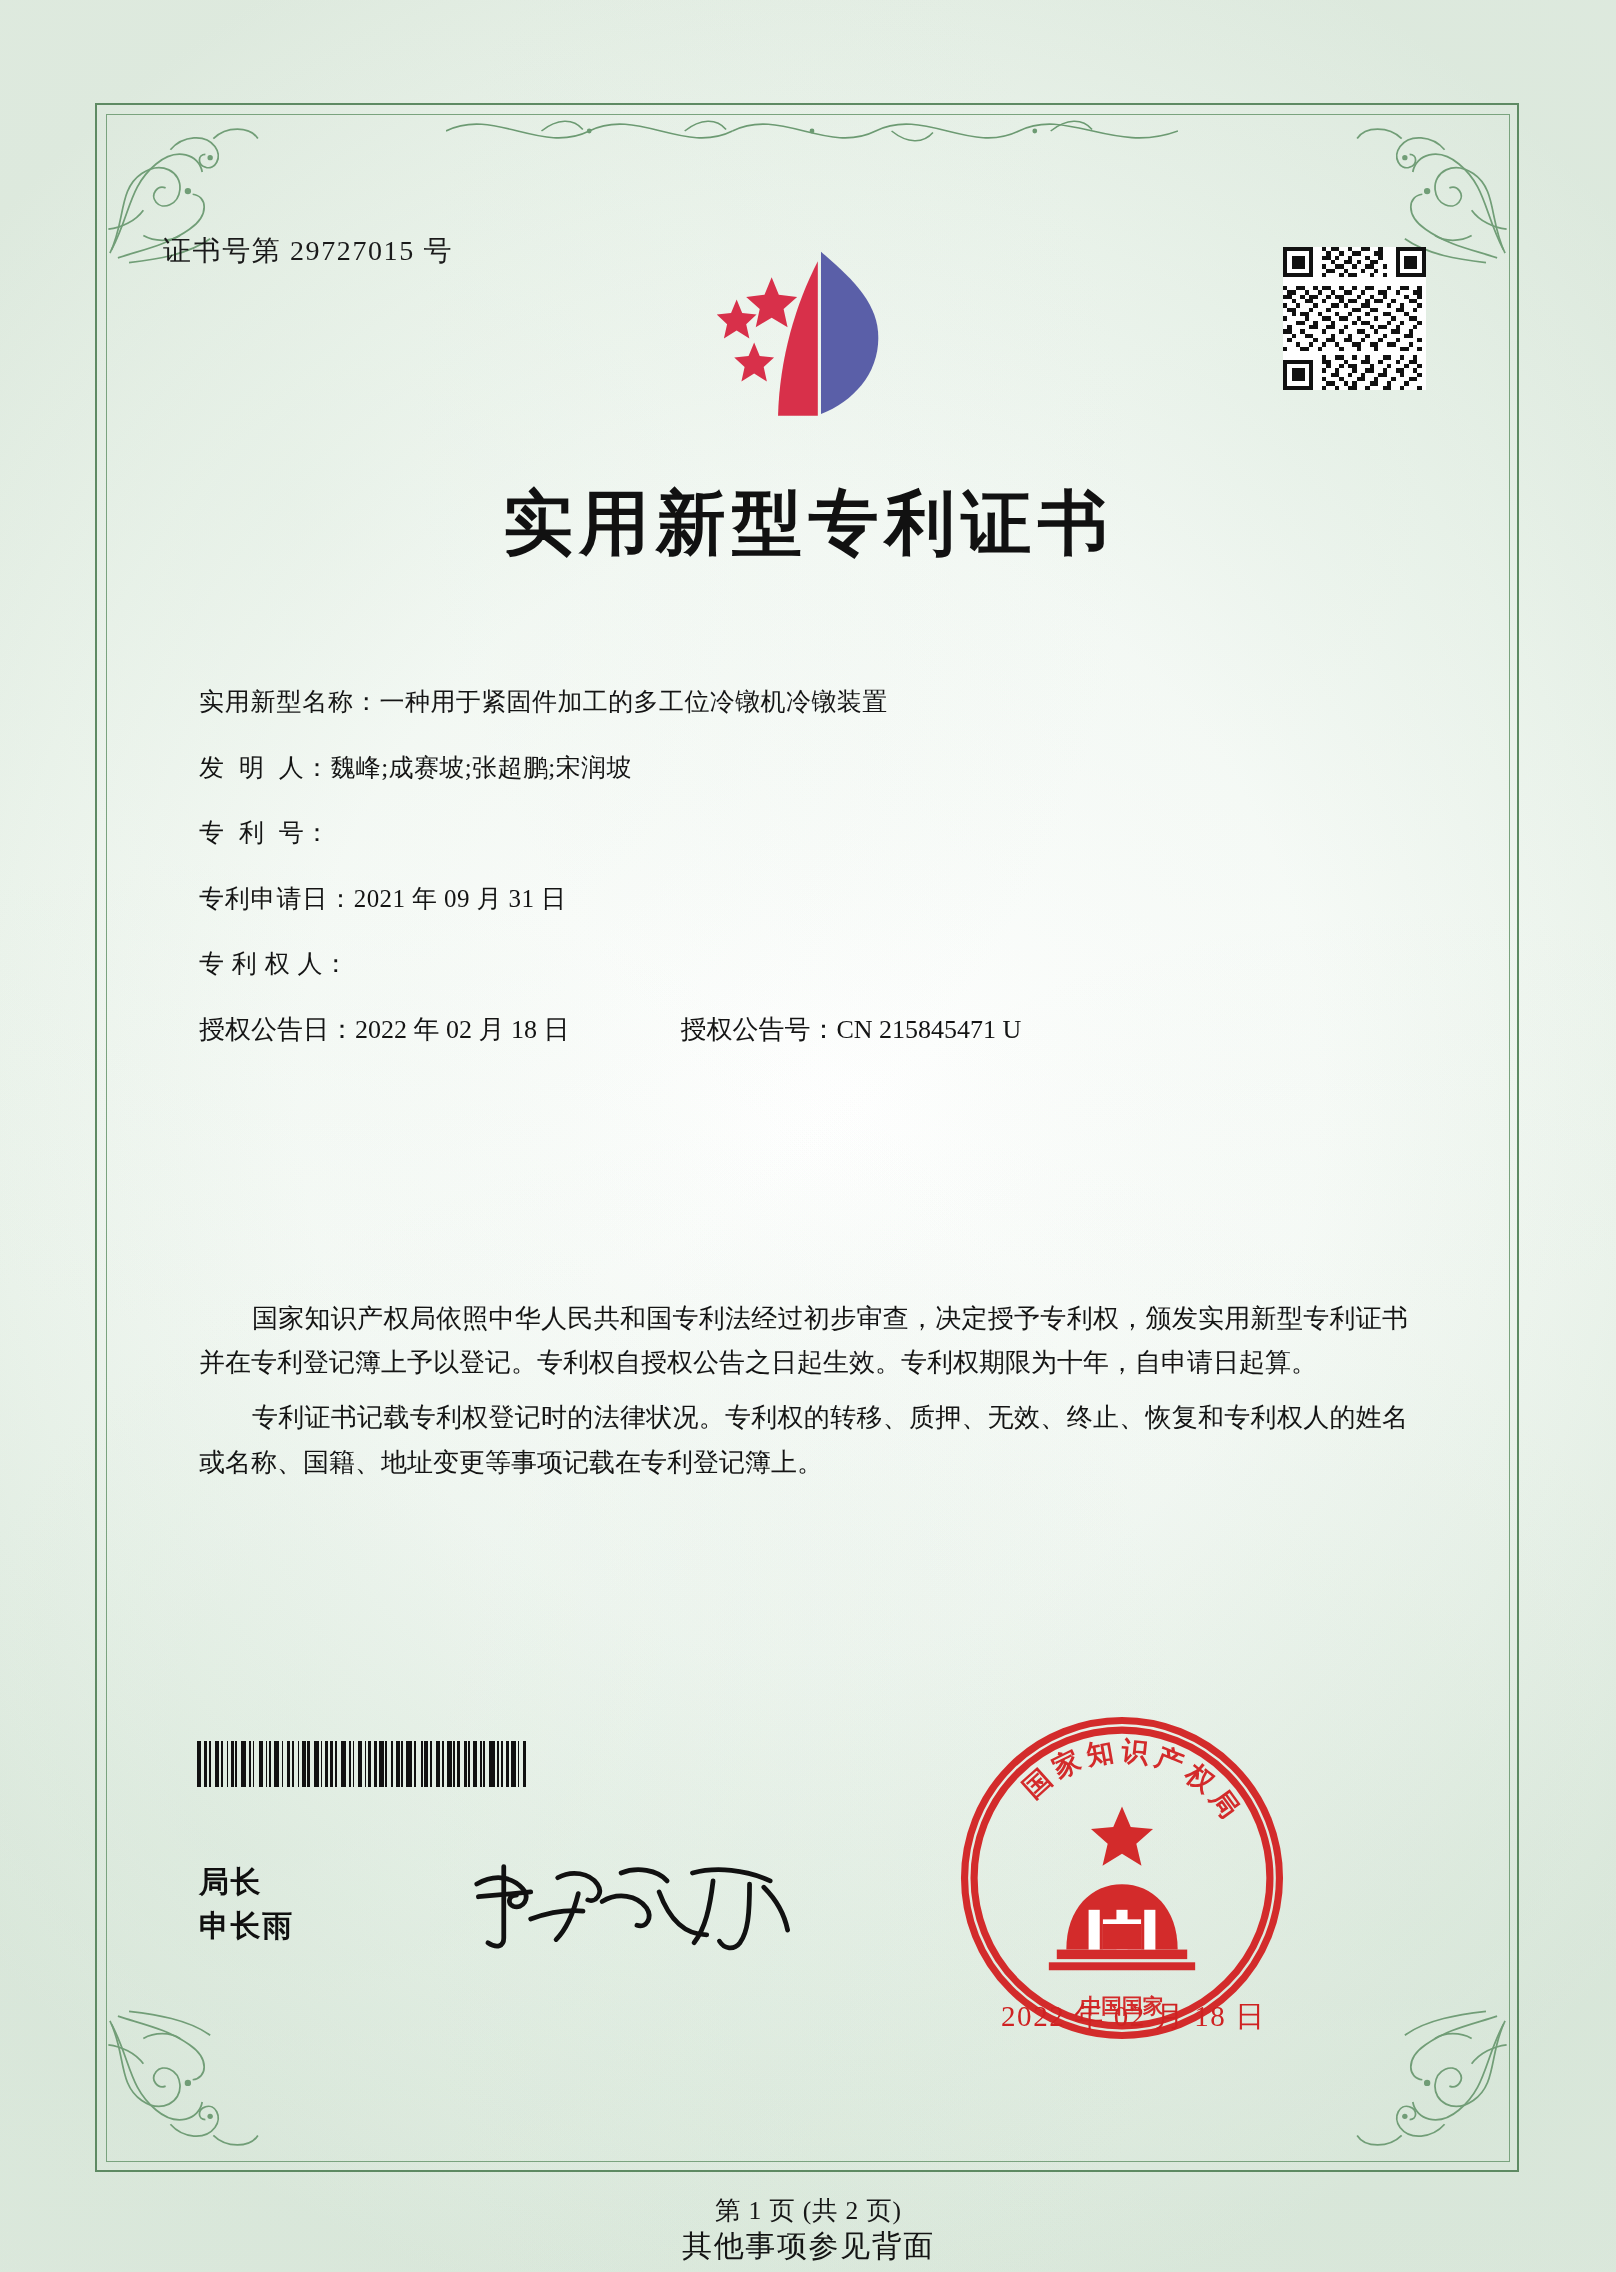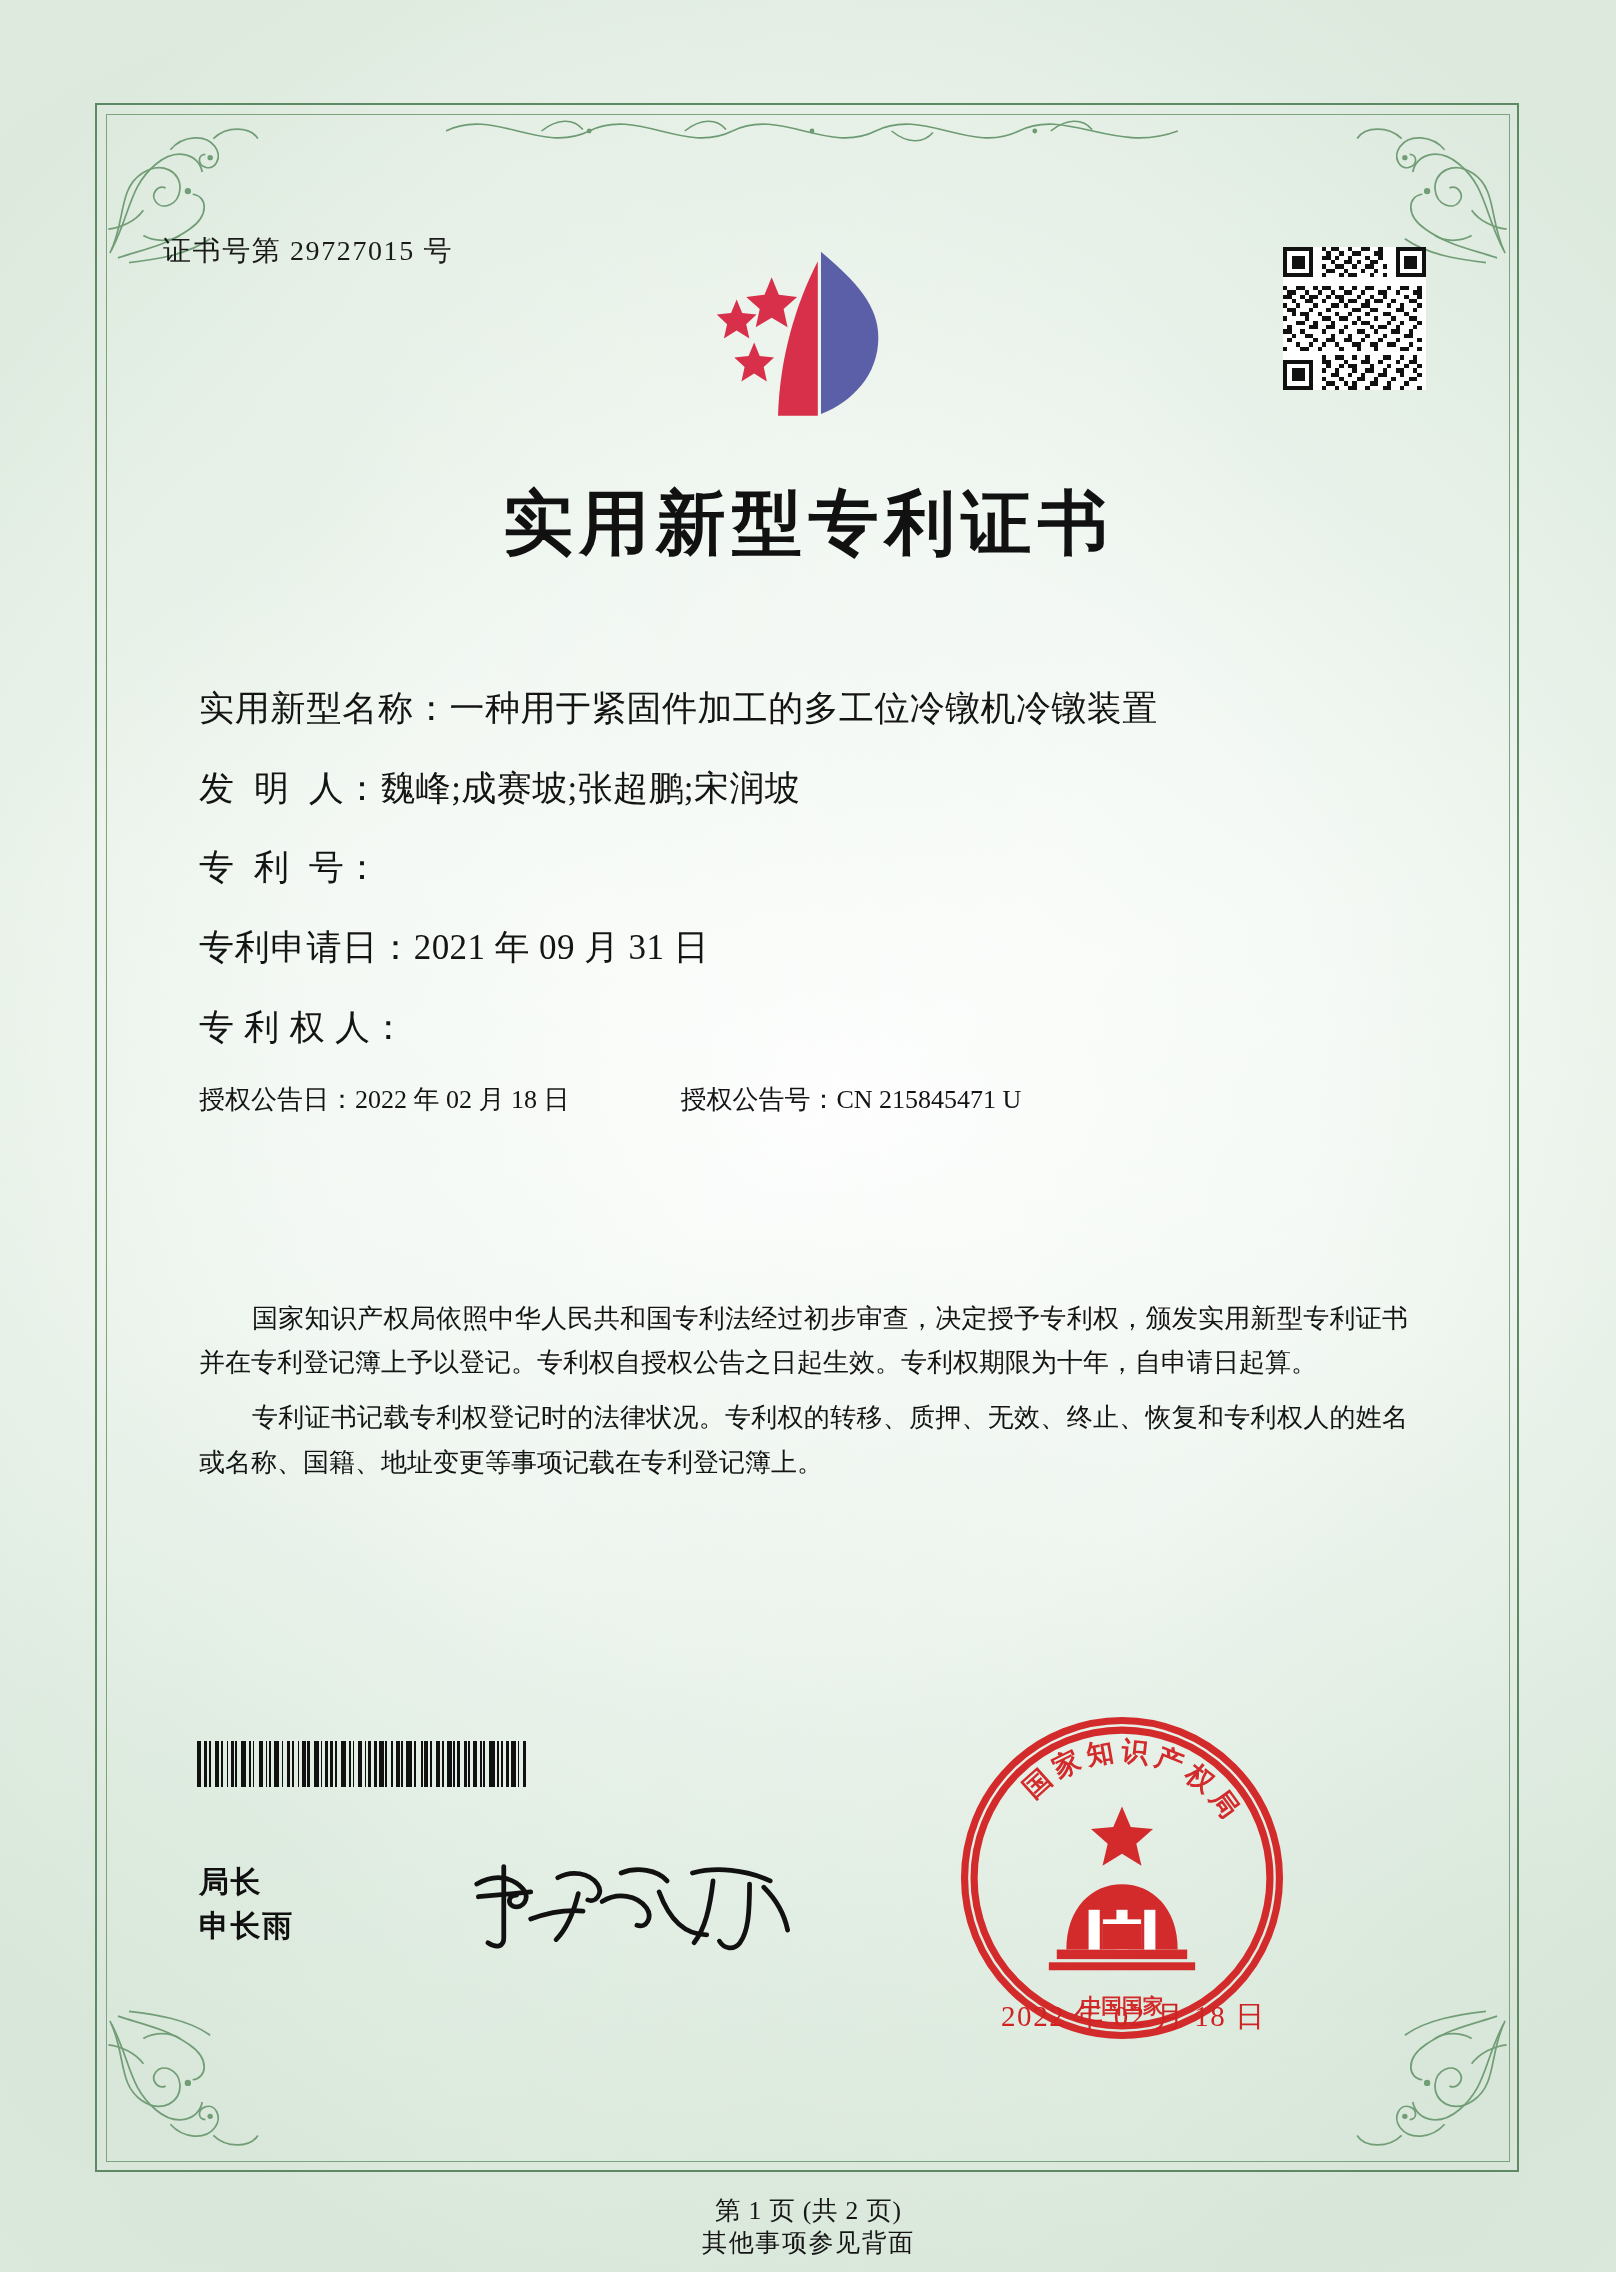--- a/index.html
+++ b/index.html
@@ -120,21 +120,21 @@
   .fields {
     position: absolute;
     left: 199px;
     top: 684px;
     width: 1217px;
   }
   .frow {
     display: flex;
     align-items: flex-start;
     margin-bottom: 30px;
-    font-size: 35px;
+    font-size: 25px;
     color: #141414;
     line-height: 1.42;
   }
   .flabel {
     flex: 0 0 auto;
     white-space: pre;
     letter-spacing: 0.8px;
   }
   .fvalue {
     flex: 1 1 auto;
@@ -230,21 +230,21 @@
     text-align: center;
     font-size: 25.5px;
     color: #161616;
     letter-spacing: 0.8px;
   }
   .footnote {
     position: absolute;
     left: 0; right: 0;
     top: 2226px;
     text-align: center;
-    font-size: 25px;
+    font-size: 30px;
     color: #141414;
     letter-spacing: 1.6px;
   }
 </style>
 </head>
 <body>
 
 <div class="page">
   <div class="paper-tex"></div>
 

